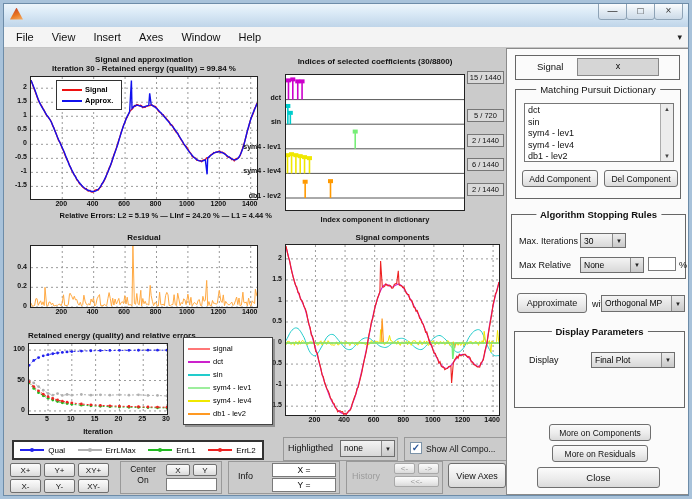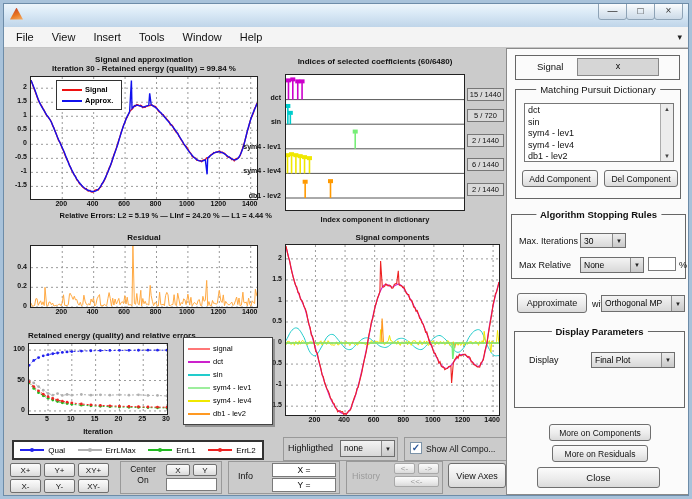--- a/index.html
+++ b/index.html
@@ -74,21 +74,21 @@
       <span class="winbtn">×</span>
     </div>
   </div>
 
   <div class="menubar">
     <div class="menus">
 
     <span class="menu-item">File</span>
         <span class="menu-item">View</span>
         <span class="menu-item">Insert</span>
-        <span class="menu-item">Tools</span>
+        <span class="menu-item">Axes</span>
         <span class="menu-item">Window</span>
         <span class="menu-item">Help</span>
       </div>
     <span class="dock">▾</span>
   </div>
 
   <div class="plot" id="plot-signal" style="left:12px;top:55px;width:258px;height:170px">
     <div class="ptitle" style="left:18px;top:0;width:228px">Signal and approximation</div>
     <div class="ptitle" style="left:18px;top:9px;width:228px">Iteration 30 - Retained energy (quality) = 99.84 %</div>
     <div class="axes" style="left:18px;top:21px;width:228px;height:124px">
@@ -135,21 +135,21 @@
       <div class="ytick" style="left: -7px; top: 42.2414px;">1.5</div>
       <div class="ytick" style="left: -7px; top: 56.2644px;">1</div>
       <div class="ytick" style="left: -7px; top: 70.2874px;">0.5</div>
       <div class="ytick" style="left: -7px; top: 84.3103px;">0</div>
       <div class="ytick" style="left: -7px; top: 98.3333px;">-0.5</div>
       <div class="ytick" style="left: -7px; top: 112.356px;">-1</div>
       <div class="ytick" style="left: -7px; top: 126.379px;">-1.5</div>
     </div>
 
   <div class="plot" id="plot-indices" style="left:277px;top:55px;width:232px;height:172px">
-    <div class="ptitle" style="left:8px;top:2px;width:180px">Indices of selected coefficients (60/6480)</div>
+    <div class="ptitle" style="left:8px;top:2px;width:180px">Indices of selected coefficients (30/8800)</div>
     <div class="axes" style="left:8px;top:19px;width:180px;height:137px">
         <svg width="178" height="135">
           <line x1="0" y1="24.6" x2="178" y2="24.6" stroke="#555" stroke-width="1"></line>
           <line x1="2.472222222222222" y1="24.6" x2="2.472222222222222" y2="6.888000000000002" stroke="#cc00cc" stroke-width="1.6"></line>
           <rect x="-0.027777777777778123" y="3.3880000000000017" width="5" height="4" fill="#cc00cc"></rect>
           <line x1="6.798611111111112" y1="24.6" x2="6.798611111111112" y2="5.904" stroke="#cc00cc" stroke-width="1.6"></line>
           <rect x="4.298611111111112" y="2.404" width="5" height="4" fill="#cc00cc"></rect>
           <line x1="11.743055555555555" y1="24.6" x2="11.743055555555555" y2="7.872" stroke="#cc00cc" stroke-width="1.6"></line>
           <rect x="9.243055555555555" y="4.372" width="5" height="4" fill="#cc00cc"></rect>
           <line x1="16.069444444444443" y1="24.6" x2="16.069444444444443" y2="7.872" stroke="#cc00cc" stroke-width="1.6"></line>
@@ -177,21 +177,21 @@
           <rect x="20.98611111111111" y="81.12400000000001" width="5" height="4" fill="#f0e800"></rect>
           <line x1="0" y1="123" x2="178" y2="123" stroke="#555" stroke-width="1"></line>
           <line x1="19.159722222222225" y1="123" x2="19.159722222222225" y2="108.24" stroke="#ff9900" stroke-width="1.6"></line>
           <rect x="16.659722222222225" y="104.74" width="5" height="4" fill="#ff9900"></rect>
           <line x1="44.5" y1="123" x2="44.5" y2="107.64959999999999" stroke="#ff9900" stroke-width="1.6"></line>
           <rect x="42" y="104.14959999999999" width="5" height="4" fill="#ff9900"></rect>
         </svg>
       </div>
     <div class="pxlabel" style="left:8px;top:160px;width:180px">Index component in dictionary</div>
   <div class="rowlab" style="left: -56px; top: 38.6px;">dct</div>
-      <div class="cntbox" style="left: 190px; top: 33px;">15 / 1440</div>
+      <div class="cntbox" style="left: 190px; top: 16px;">15 / 1440</div>
       <div class="rowlab" style="left: -56px; top: 63.2px;">sin</div>
       <div class="cntbox" style="left: 190px; top: 54.2px;">5 / 720</div>
       <div class="rowlab" style="left: -56px; top: 87.8px;">sym4 - lev1</div>
       <div class="cntbox" style="left: 190px; top: 78.8px;">2 / 1440</div>
       <div class="rowlab" style="left: -56px; top: 112.4px;">sym4 - lev4</div>
       <div class="cntbox" style="left: 190px; top: 103.4px;">6 / 1440</div>
       <div class="rowlab" style="left: -56px; top: 137px;">db1 - lev2</div>
       <div class="cntbox" style="left: 190px; top: 128px;">2 / 1440</div>
     </div>
 

